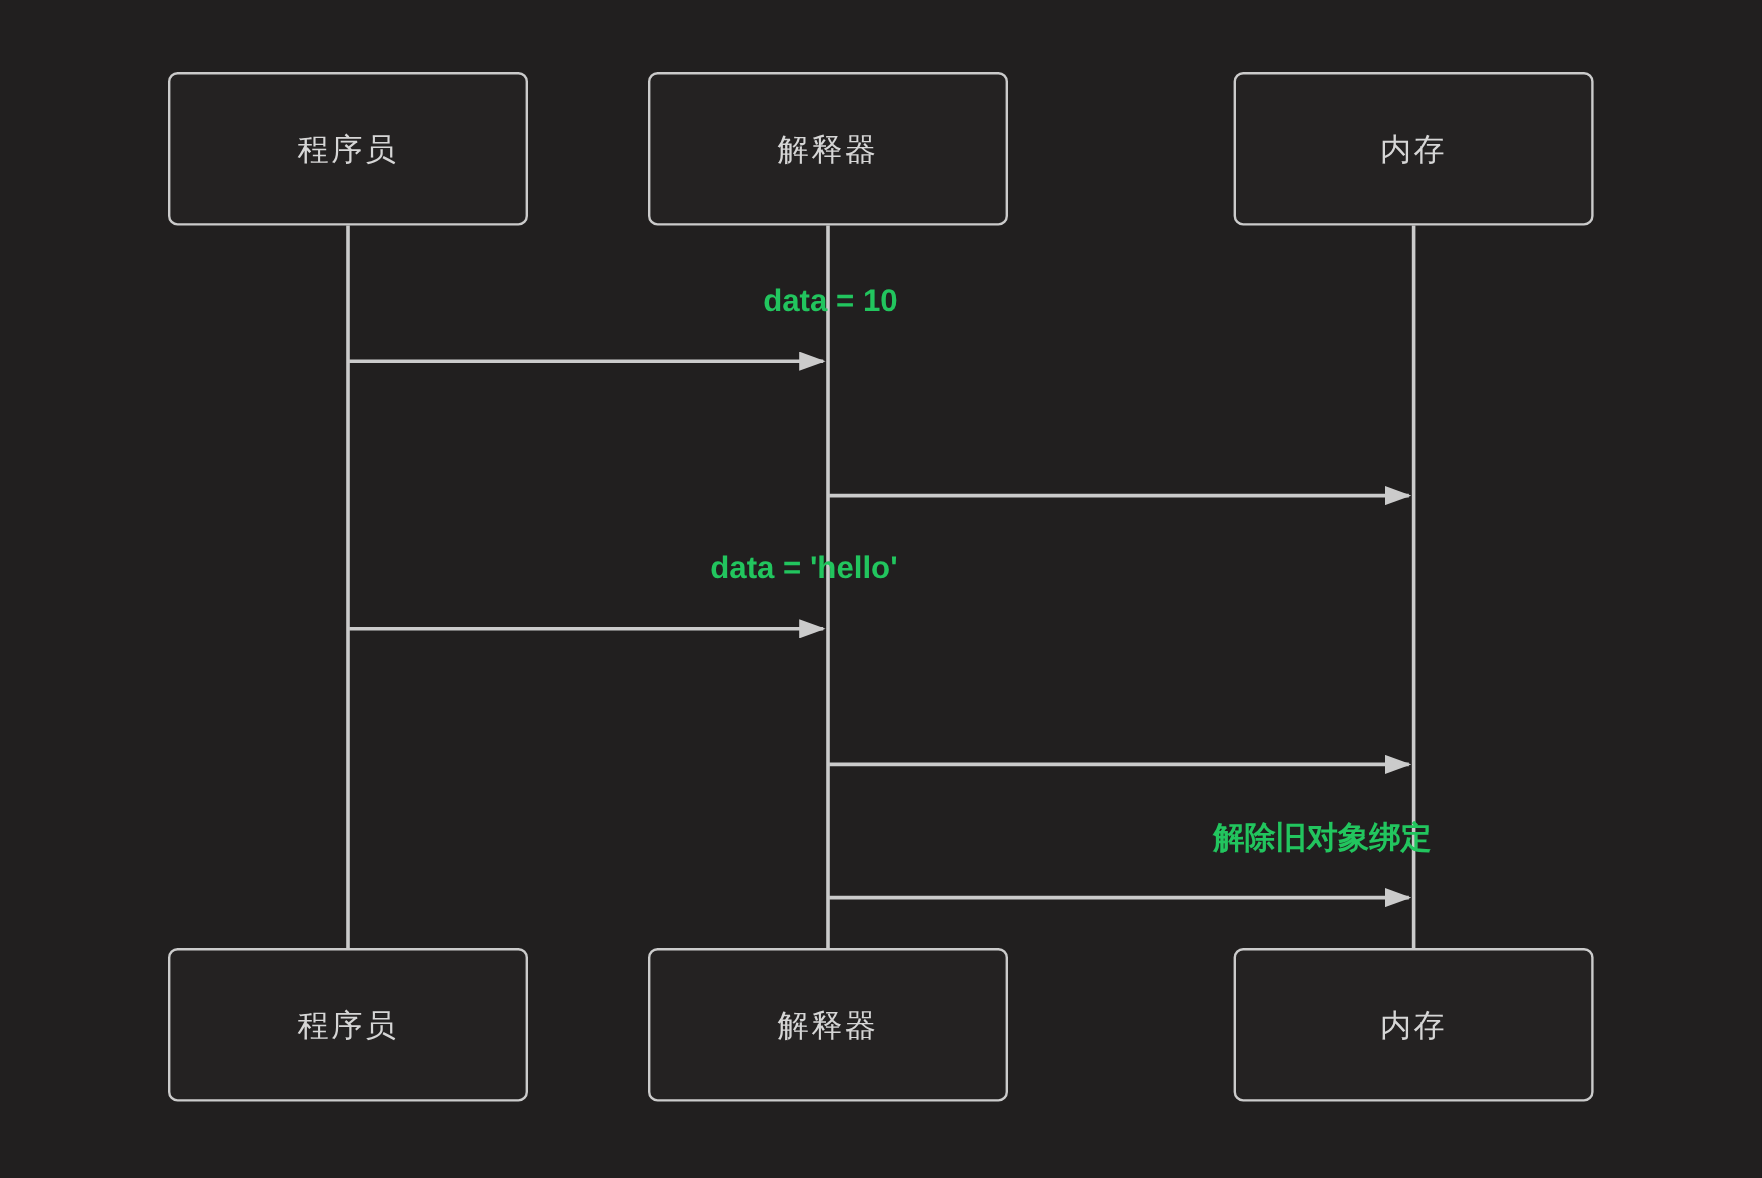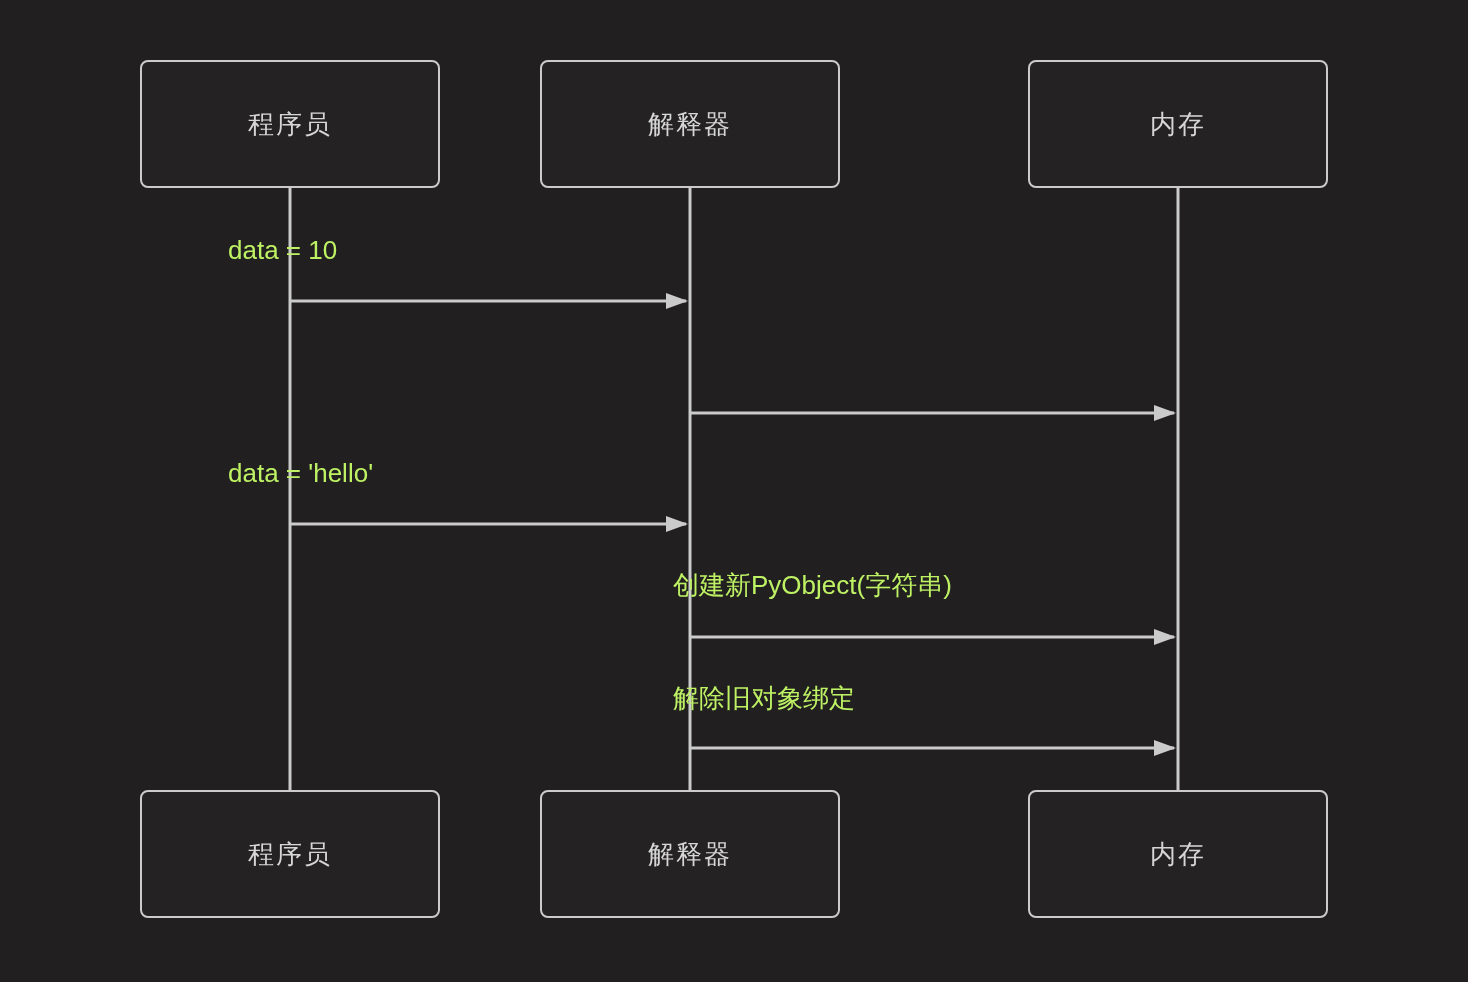--- a/index.html
+++ b/index.html
@@ -35,24 +35,24 @@
     justify-content: center;
     color: #d6d6d6;
     font-size: 26px;
     letter-spacing: 2px;
   }
   .msg-label {
     position: absolute;
     width: 520px;
     height: 42px;
     line-height: 42px;
-    text-align: left;
-    color: #bef264;
+    text-align: right;
+    color: #22c55e;
     font-size: 26px;
-    font-weight: 400;
+    font-weight: 700;
     white-space: nowrap;
   }
 </style>
 </head>
 <body>
 
 <div class="canvas">
 
   <svg class="lines" viewBox="0 0 1468 982" xmlns="http://www.w3.org/2000/svg">
     <defs>
@@ -87,16 +87,15 @@
   </div>
   <div class="actor-box" style="left:540px;  top:790px;">
     <span>解释器</span>
   </div>
   <div class="actor-box" style="left:1028px; top:790px;">
     <span>内存</span>
   </div>
 
   <div class="msg-label" style="left:228px; top:229px;">data = 10</div>
   <div class="msg-label" style="left:228px; top:452px;">data = 'hello'</div>
-  <div class="msg-label" style="left:673px; top:564px;">创建新PyObject(字符串)</div>
   <div class="msg-label" style="left:673px; top:677px;">解除旧对象绑定</div>
 
 </div>
 
 </body></html>

